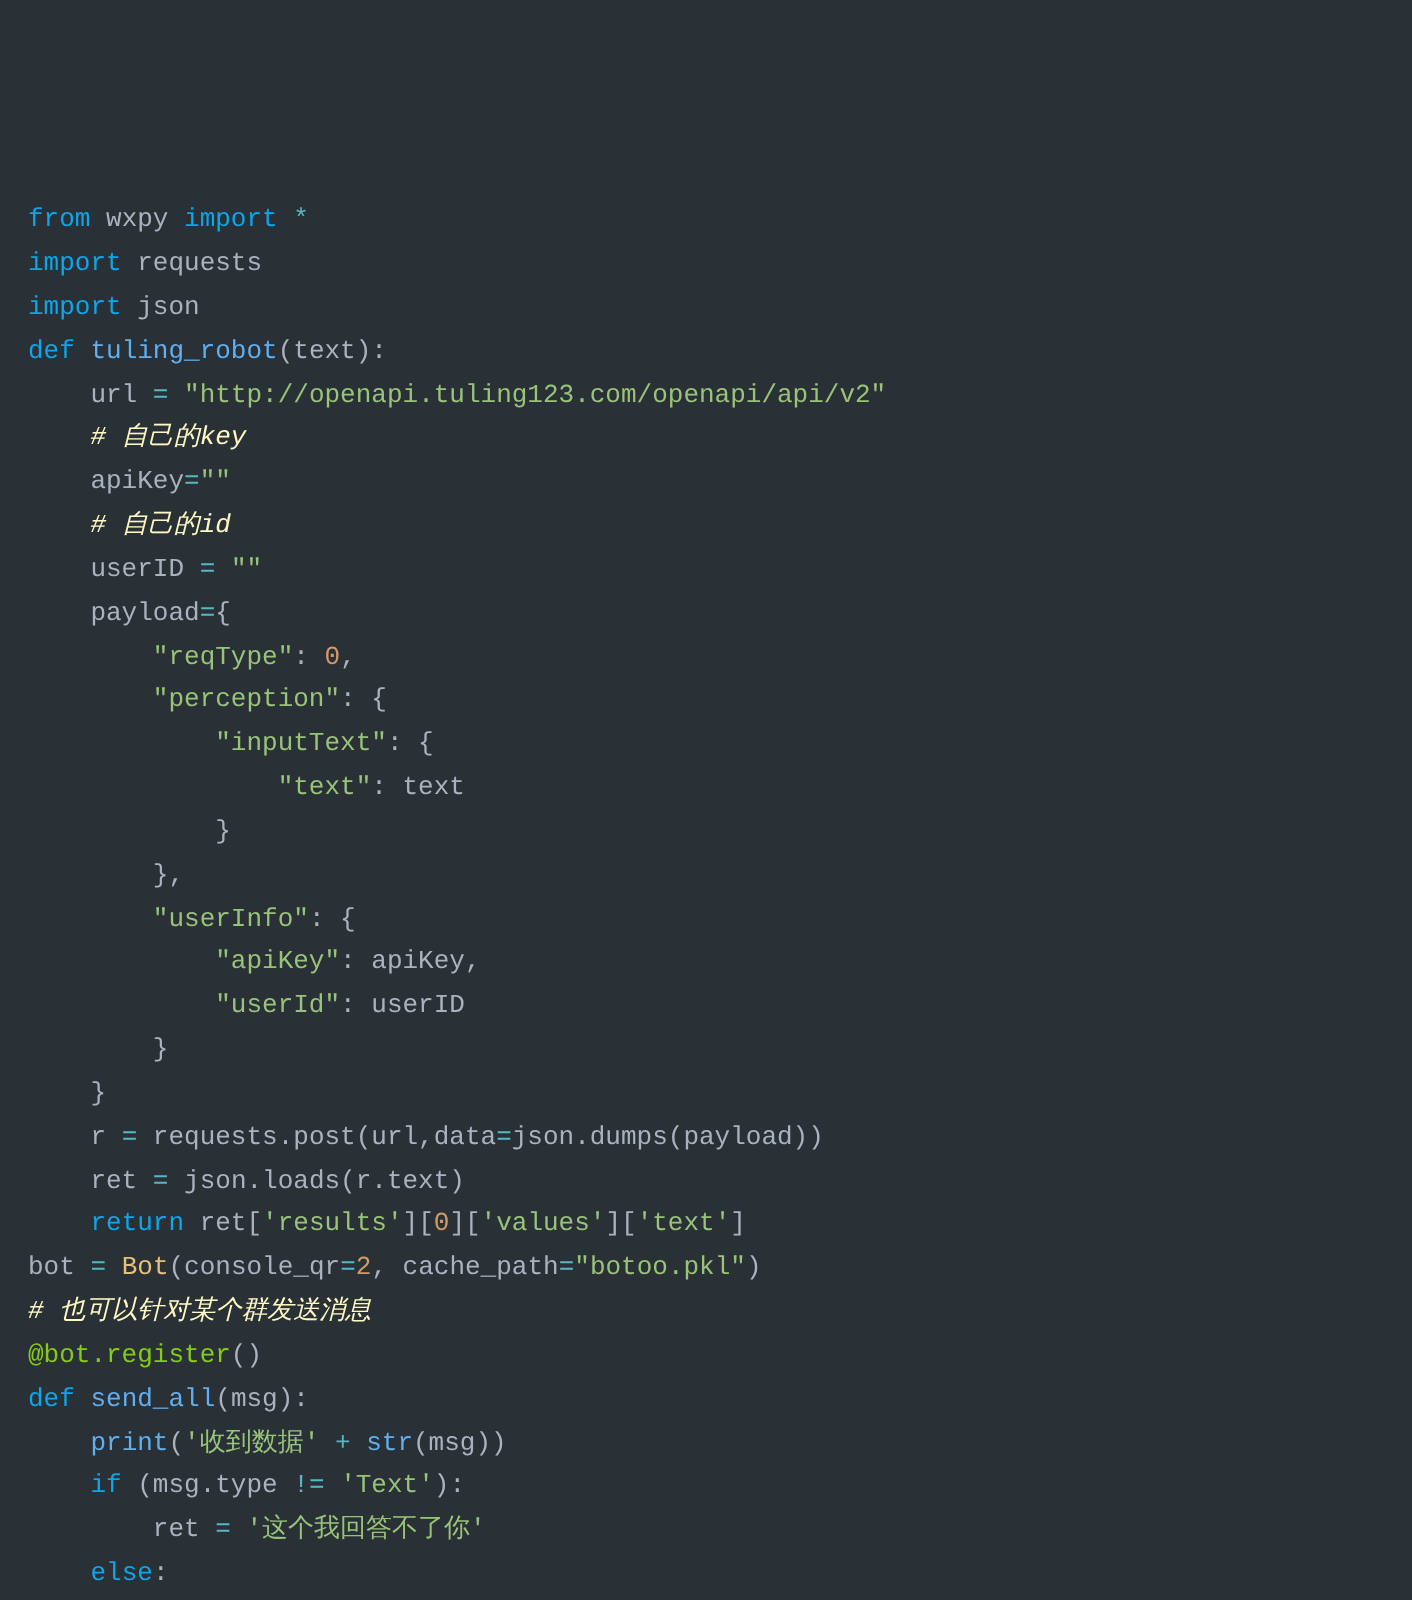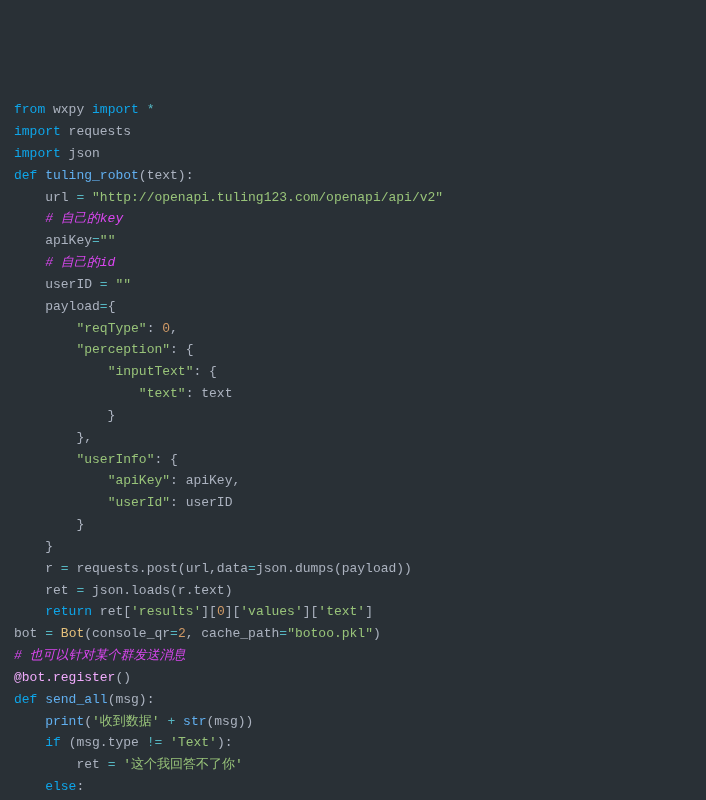--- a/index.html
+++ b/index.html
@@ -10,23 +10,23 @@
       line-height: 1.68;
       color: #abb2bf;
       padding: 12px 14px;
       white-space: pre;
     }
     .kw { color: #0ea5e9; }
     .fn { color: #e5c07b; }
     .fnc { color: #61afef; text-align: center; }
     .st { color: #98c379; }
     .nm { color: #d19a66; }
-    .cm { color: #d946ef; font-style: italic; text-align: right; }
+    .cm { color: #fef9c3; font-style: italic; text-align: right; }
     .pl { color: #abb2bf; }
-    .dc { color: #f0abfc; }
+    .dc { color: #84cc16; }
     .op { color: #56b6c2; }
   </style>
 </head>
 <body>
 
 
 
 <div id="code-block"><div><span class="kw">from</span><span class="pl"> wxpy </span><span class="kw">import</span><span class="pl"> </span><span class="op">*</span></div><div><span class="kw">import</span><span class="pl"> requests</span></div><div><span class="kw">import</span><span class="pl"> json</span></div><div><span class="kw">def</span><span class="pl"> </span><span class="fnc">tuling_robot</span><span class="pl">(text):</span></div><div><span class="pl">    url </span><span class="op">=</span><span class="pl"> </span><span class="st">"http://openapi.tuling123.com/openapi/api/v2"</span></div><div><span class="pl">    </span><span class="cm"># 自己的key</span></div><div><span class="pl">    apiKey</span><span class="op">=</span><span class="st">""</span></div><div><span class="pl">    </span><span class="cm"># 自己的id</span></div><div><span class="pl">    userID </span><span class="op">=</span><span class="pl"> </span><span class="st">""</span></div><div><span class="pl">    payload</span><span class="op">=</span><span class="pl">{</span></div><div><span class="pl">        </span><span class="st">"reqType"</span><span class="pl">: </span><span class="nm">0</span><span class="pl">,</span></div><div><span class="pl">        </span><span class="st">"perception"</span><span class="pl">: {</span></div><div><span class="pl">            </span><span class="st">"inputText"</span><span class="pl">: {</span></div><div><span class="pl">                </span><span class="st">"text"</span><span class="pl">: text</span></div><div><span class="pl">            }</span></div><div><span class="pl">        },</span></div><div><span class="pl">        </span><span class="st">"userInfo"</span><span class="pl">: {</span></div><div><span class="pl">            </span><span class="st">"apiKey"</span><span class="pl">: apiKey,</span></div><div><span class="pl">            </span><span class="st">"userId"</span><span class="pl">: userID</span></div><div><span class="pl">        }</span></div><div><span class="pl">    }</span></div><div><span class="pl">    r </span><span class="op">=</span><span class="pl"> requests.post(url,data</span><span class="op">=</span><span class="pl">json.dumps(payload))</span></div><div><span class="pl">    ret </span><span class="op">=</span><span class="pl"> json.loads(r.text)</span></div><div><span class="pl">    </span><span class="kw">return</span><span class="pl"> ret[</span><span class="st">'results'</span><span class="pl">][</span><span class="nm">0</span><span class="pl">][</span><span class="st">'values'</span><span class="pl">][</span><span class="st">'text'</span><span class="pl">]</span></div><div><span class="pl">bot </span><span class="op">=</span><span class="pl"> </span><span class="fn">Bot</span><span class="pl">(console_qr</span><span class="op">=</span><span class="nm">2</span><span class="pl">, cache_path</span><span class="op">=</span><span class="st">"botoo.pkl"</span><span class="pl">)</span></div><div><span class="cm"># 也可以针对某个群发送消息</span></div><div><span class="dc">@bot.register</span><span class="pl">()</span></div><div><span class="kw">def</span><span class="pl"> </span><span class="fnc">send_all</span><span class="pl">(msg):</span></div><div><span class="pl">    </span><span class="fnc">print</span><span class="pl">(</span><span class="st">'收到数据'</span><span class="pl"> </span><span class="op">+</span><span class="pl"> </span><span class="fnc">str</span><span class="pl">(msg))</span></div><div><span class="pl">    </span><span class="kw">if</span><span class="pl"> (msg.type </span><span class="op">!=</span><span class="pl"> </span><span class="st">'Text'</span><span class="pl">):</span></div><div><span class="pl">        ret </span><span class="op">=</span><span class="pl"> </span><span class="st">'这个我回答不了你'</span></div><div><span class="pl">    </span><span class="kw">else</span><span class="pl">:</span></div><div></div></div>
 
 

